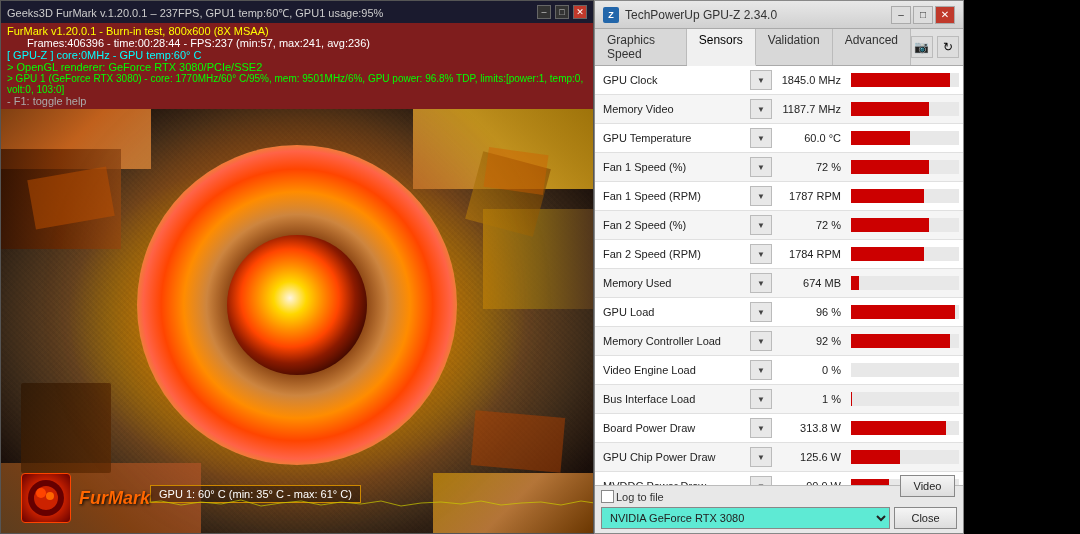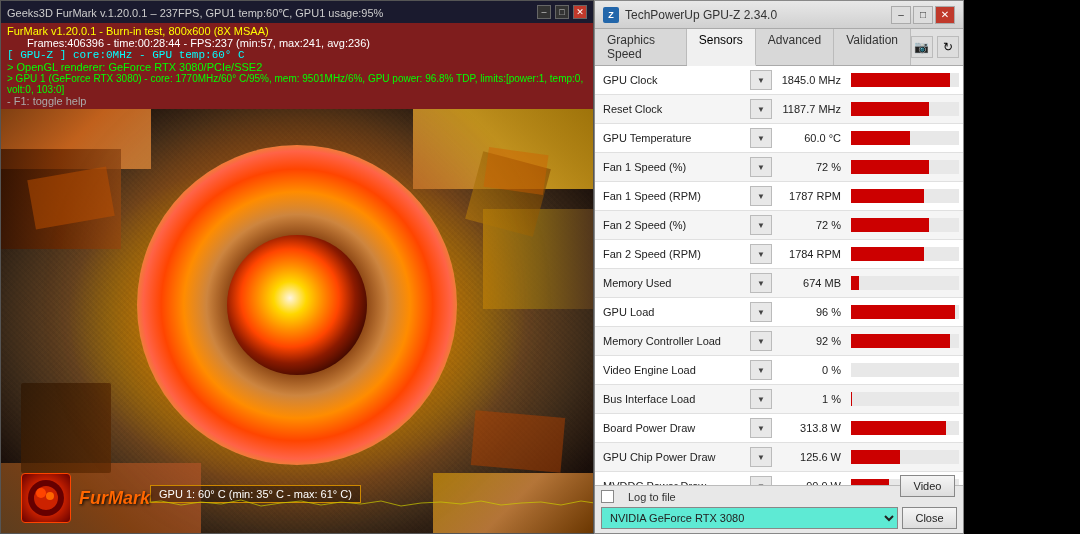--- a/index.html
+++ b/index.html
@@ -30,21 +30,21 @@
     .title-btn { width: 14px; height: 14px; border: 1px solid #666; background: #333; cursor: pointer; display: flex; align-items: center; justify-content: center; font-size: 9px; color: #ccc; }
 
     #furmark-info {
       background: #7f1d1d;
       padding: 2px 6px;
       font-size: 11px;
       flex-shrink: 0;
     }
     .info-line-yellow { color: #ffff00; }
     .info-line-white { color: #ffffff; padding-left: 20px; }
-    .info-line-cyan { color: #00ffff; font-family: Liberation Mono, monospace; }
+    .info-line-cyan { color: #00ffff; }
     .info-line-green { color: #00ff00; }
     .info-line-gray { color: #aaa; }
 
     #furmark-canvas {
       flex: 1;
       position: relative;
       overflow: hidden;
       background: radial-gradient(ellipse at center, #8B4513 0%, #CD853F 15%, #DAA520 25%, #B8860B 35%, #8B6914 45%, #654321 55%, #3d2b1a 70%, #1a0f0a 85%, #0d0705 100%);
     }
 
@@ -265,21 +265,21 @@
 
     #gpuz-footer {
       background: #e8e8e8;
       border-top: 1px solid #bbb;
       padding: 4px 6px;
       flex-shrink: 0;
     }
     .log-checkbox-row {
       display: flex;
       align-items: center;
-      gap: 14px;
+      gap: 2px;
       margin-bottom: 4px;
     }
     .log-checkbox { width: 13px; height: 13px; border: 1px solid #888; background: #fff; display: flex; align-items: center; justify-content: center; cursor: pointer; }
     .log-label { font-size: 11px; color: #333; }
     .reset-btn {
       position: absolute;
       right: 8px;
       bottom: 36px;
       width: 55px;
       height: 22px;
@@ -301,21 +301,21 @@
       flex: 1;
       height: 22px;
       background: #5eead4;
       border: 1px solid #888;
       font-size: 11px;
       padding: 0 4px;
       color: #222;
       margin-right: 4px;
     }
     .close-btn {
-      width: 55px;
+      width: 63px;
       height: 22px;
       background: linear-gradient(to bottom, #f5f5f5, #ddd);
       border: 1px solid #888;
       display: flex;
       align-items: center;
       justify-content: center;
       font-size: 11px;
       cursor: pointer;
       color: #222;
     }
@@ -392,40 +392,40 @@
     <div class="gpuz-title-buttons">
       <div class="gpuz-title-btn">–</div>
       <div class="gpuz-title-btn">□</div>
       <div class="gpuz-title-btn close">✕</div>
     </div>
   </div>
 
   <div id="gpuz-tabs">
     <div class="gpuz-tab">Graphics Speed</div>
     <div class="gpuz-tab active">Sensors</div>
+    <div class="gpuz-tab">Validation</div>
     <div class="gpuz-tab">Advanced</div>
-    <div class="gpuz-tab">Validation</div>
     <div class="gpuz-tab-icons">
       <div class="gpuz-tab-icon-btn">📷</div>
       <div class="gpuz-tab-icon-btn">↻</div>
     </div>
   </div>
 
   <div id="gpuz-sensors">
 
   <div class="sensor-row">
     <span class="sensor-name">GPU Clock</span>
     <div class="sensor-dropdown">▼</div>
     <span class="sensor-value">1845.0 MHz</span>
     <div class="sensor-bar-container">
       <div class="sensor-bar" style="width:92%"></div>
     </div>
   </div>
       <div class="sensor-row">
-    <span class="sensor-name">Reset Clock</span>
+    <span class="sensor-name">Memory Video</span>
     <div class="sensor-dropdown">▼</div>
     <span class="sensor-value">1187.7 MHz</span>
     <div class="sensor-bar-container">
       <div class="sensor-bar" style="width:72%"></div>
     </div>
   </div>
       <div class="sensor-row">
     <span class="sensor-name">GPU Temperature</span>
     <div class="sensor-dropdown">▼</div>
     <span class="sensor-value">60.0 °C</span>

